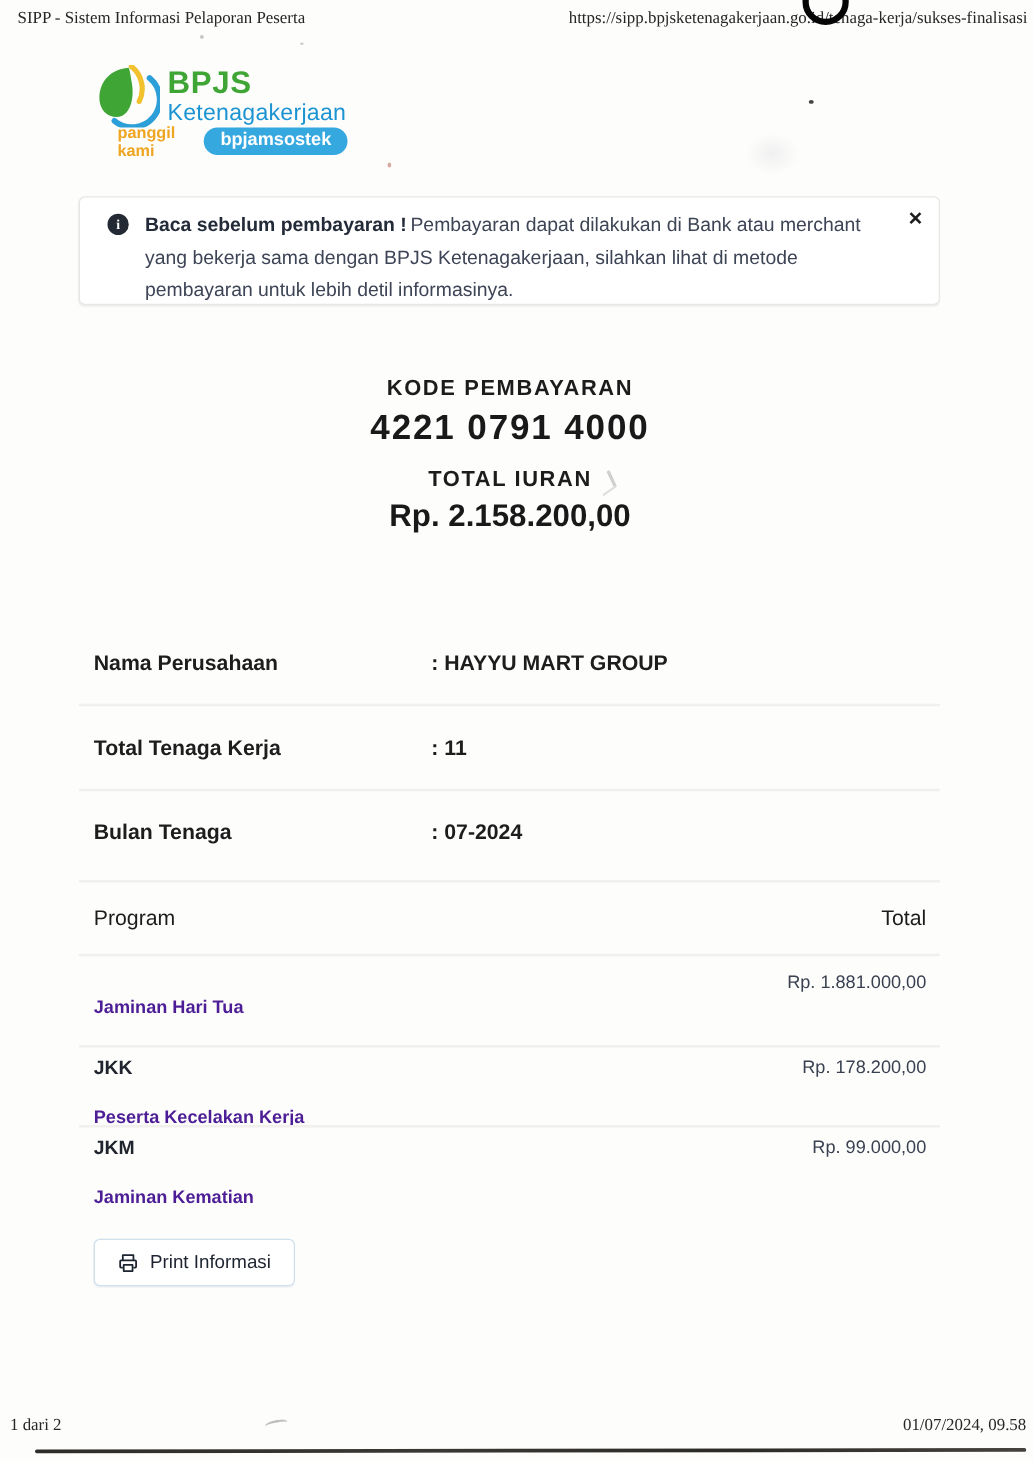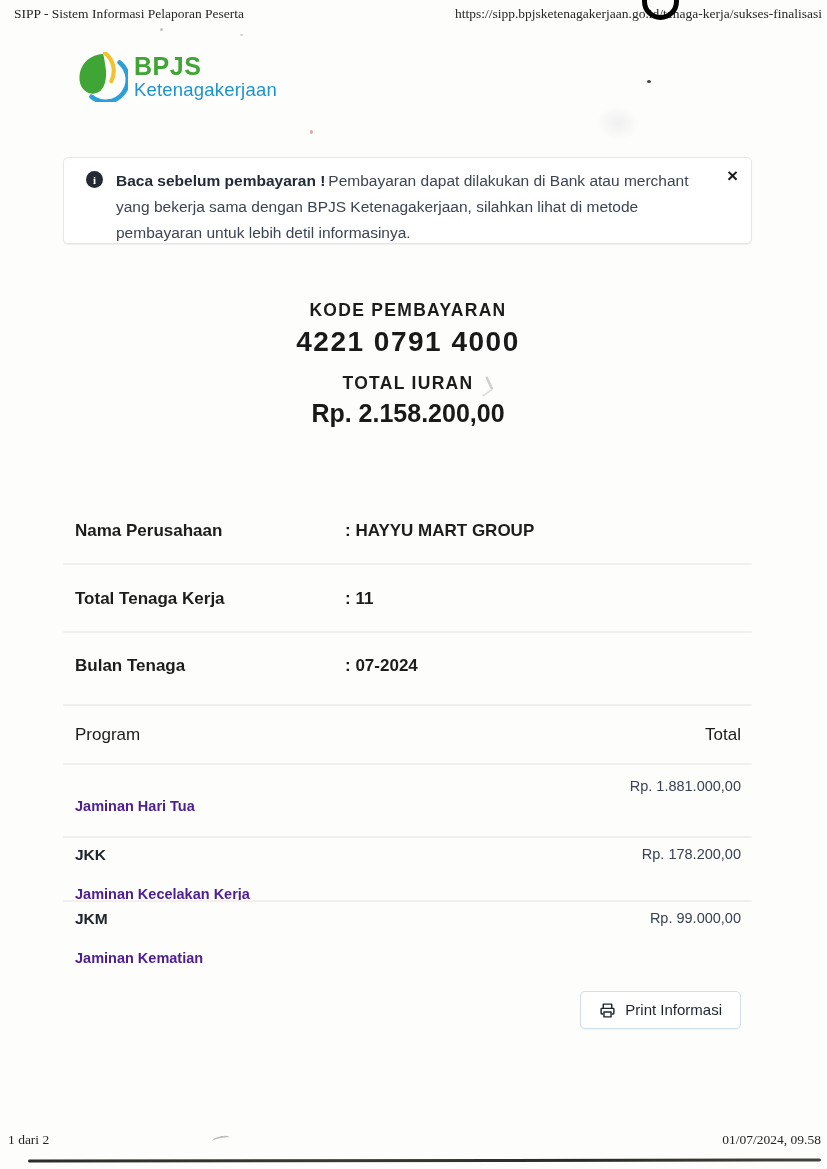--- a/index.html
+++ b/index.html
@@ -77,21 +77,21 @@
 
   
   .prog-header{position:absolute;left:75px;top:724px;width:666px;display:flex;justify-content:space-between;
     font-size:17px;font-weight:normal;color:#1c1c1c;line-height:22px;}
   .prog-row{position:absolute;left:75px;width:666px;}
   .prog-code{font-size:15.5px;font-weight:bold;line-height:20px;color:#20242c;}
   .prog-name{font-size:14.5px;line-height:19px;margin-top:20px;color:#4c1d95;font-weight:bold;}
   .prog-amount{position:absolute;right:0;top:1px;font-size:14.5px;color:#3a4150;}
 
   
-  .button-row{position:absolute;left:75px;top:991px;width:666px;display:flex;justify-content:flex-end;}
+  .button-row{position:absolute;left:75px;top:991px;width:666px;display:flex;justify-content:flex-start;}
   .print-btn{
     display:flex;align-items:center;gap:9px;
     background:#ffffff;border:1px solid #cfe0ec;border-radius:5px;
     padding:8px 18px;font-family:"Liberation Sans", sans-serif;
     font-size:15px;color:#1d2430;cursor:pointer;line-height:20px;
     box-shadow:0 1px 1px rgba(120,150,180,0.10);
   }
 
   
   .arc-artifact{
@@ -131,20 +131,24 @@
   <div class="logo">
     <svg class="logo-leaf" width="52" height="50" viewBox="0 0 100 96">
       <path d="M52,4 C20,6 2,32 8,60 C12,76 28,84 42,78 C56,71 60,48 57,30 C55,18 54,9 52,4 Z" fill="#3fa535"></path>
       <path d="M56,2 A44,44 0 0 1 68,56" fill="none" stroke="#f2c12e" stroke-width="8" stroke-linecap="round"></path>
       <path d="M84,20 A40,40 0 0 1 30,86" fill="none" stroke="#2d9fd8" stroke-width="9" stroke-linecap="round"></path>
     </svg>
     <div class="logo-text">
       <div class="logo-bpjs">BPJS</div>
       <div class="logo-ktk">Ketenagakerjaan</div>
     </div>
+    <div class="tagline">
+      <span class="tagline-text">panggil kami</span>
+      <span class="pill">bpjamsostek</span>
+    </div>
   </div>
 
   <div class="alert">
     <span class="info-icon">i</span>
     <p class="alert-text"><strong>Baca sebelum pembayaran !</strong><span>Pembayaran dapat dilakukan di Bank atau merchant yang bekerja sama dengan BPJS Ketenagakerjaan, silahkan lihat di metode pembayaran untuk lebih detil informasinya.</span></p>
     <button class="alert-close">×</button>
   </div>
 
   <div class="payment">
     <div class="pay-label">KODE PEMBAYARAN</div>
@@ -178,21 +182,21 @@
   <div class="divider" style="top:763px;"></div>
 
   <div class="prog-row" style="top:777px;">
     <div class="prog-name">Jaminan Hari Tua</div>
     <div class="prog-amount">Rp. 1.881.000,00</div>
   </div>
   <div class="divider" style="top:836px;"></div>
 
   <div class="prog-row" style="top:845px;">
     <div class="prog-code">JKK</div>
-    <div class="prog-name">Jaminan Kecelakan Kerja</div>
+    <div class="prog-name">Peserta Kecelakan Kerja</div>
     <div class="prog-amount">Rp. 178.200,00</div>
   </div>
   <div class="divider" style="top:900px;"></div>
 
   <div class="prog-row" style="top:909px;">
     <div class="prog-code">JKM</div>
     <div class="prog-name">Jaminan Kematian</div>
     <div class="prog-amount">Rp. 99.000,00</div>
   </div>
 

